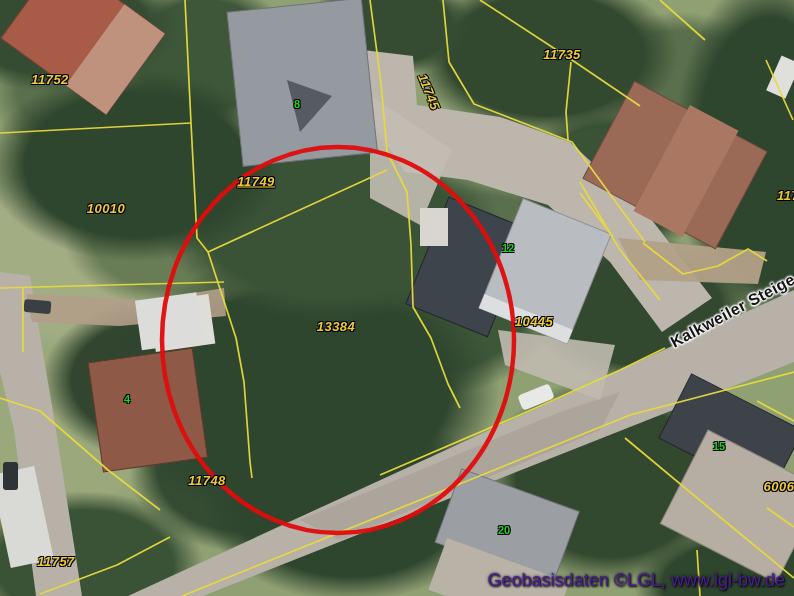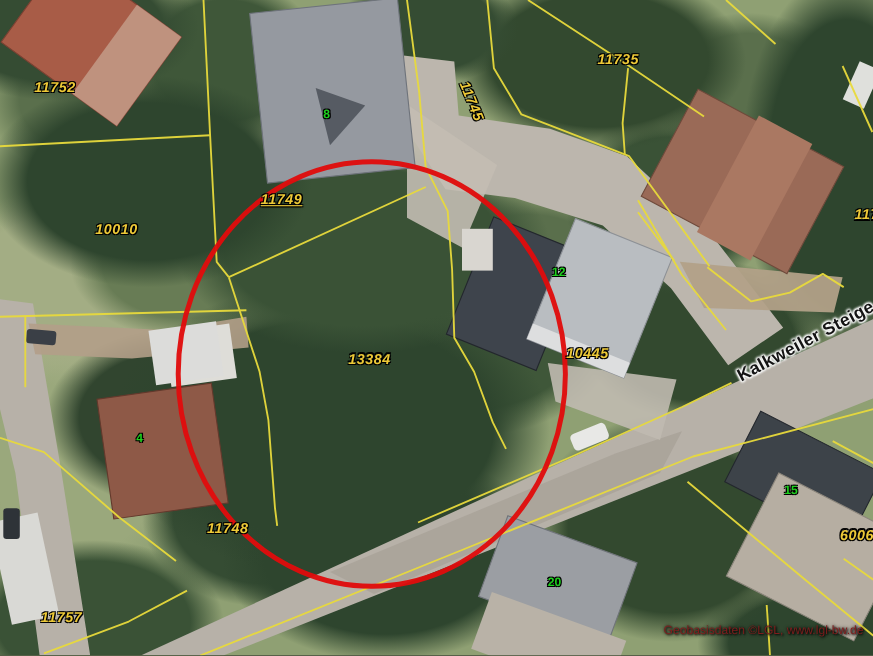--- a/index.html
+++ b/index.html
@@ -48,22 +48,22 @@
   }
   .hnum{
     color:#1dd11d;font-size:11px;font-weight:bold;
     text-shadow:-1px -1px 0 #000,1px -1px 0 #000,-1px 1px 0 #000,1px 1px 0 #000;
   }
   .street{
     color:#141414;font-size:17px;font-weight:600;letter-spacing:.4px;
     text-shadow:0 0 2px #fff,0 0 3px #fff,1px 1px 2px #fff,-1px -1px 2px #fff,1px -1px 2px #fff,-1px 1px 2px #fff;
   }
   .attribution{
-    position:absolute;z-index:2;right:9px;bottom:17px;transform:none;
-    color:#7f1d1d;font-size:11px;
+    position:absolute;z-index:2;right:9px;bottom:5px;transform:none;
+    color:#4c1d95;font-size:18px;
     text-shadow:1px 1px 2px #000,0 0 3px rgba(0,0,0,.85);
   }
 </style>
 </head>
 <body>
 
 <div id="viewport">
   <div id="terrain"></div>
 
   <svg id="mapsvg" width="794" height="596" viewBox="0 0 794 596">

